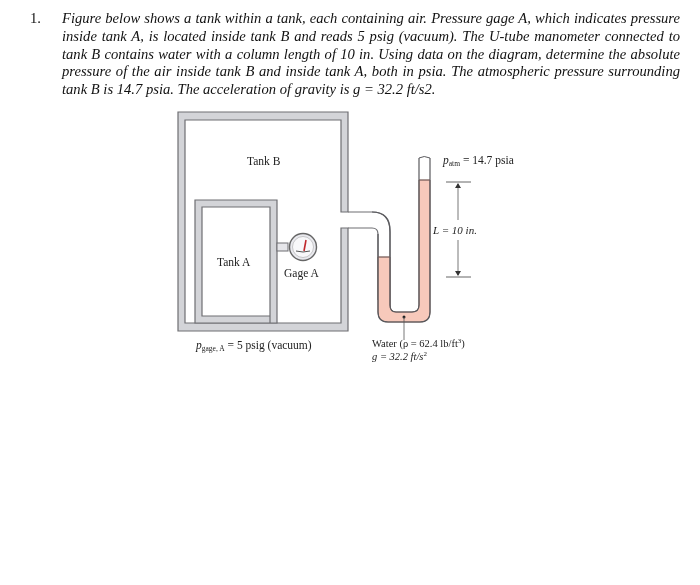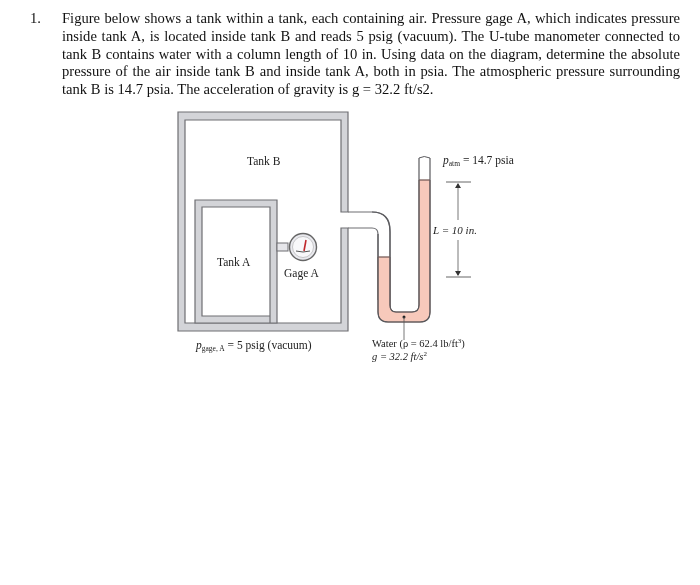--- a/index.html
+++ b/index.html
@@ -1,19 +1,19 @@
 <!DOCTYPE html>
 <html><head>
 <meta charset="utf-8">
 <style>
   html,body{margin:0;padding:0;background:#ffffff;}
   body{width:700px;height:585px;position:relative;overflow:hidden;font-family:"Liberation Serif","DejaVu Serif",serif;color:#111;}
   #problem{position:absolute;left:30px;top:10px;width:650px;font-size:14.6px;line-height:17.8px;}
   #problem .num{position:absolute;left:0;top:0;}
-  #problem .text{margin-left:32px;text-align:justify;text-align-last:left;}
+  #problem .text{margin-left:32px;text-align:justify;text-align-last:left;font-style:italic;}
   #figure{position:absolute;left:0;top:0;width:700px;height:585px;}
   .lbl{font-family:"Liberation Serif","DejaVu Serif",serif;fill:#222;}
 </style>
 </head>
 <body>
 
 <div id="problem">
   <span class="num">1.</span>
   <div class="text">Figure below shows a tank within a tank, each containing air. Pressure gage A, which indicates pressure inside tank A, is located inside tank B and reads 5 psig (vacuum). The U-tube manometer connected to tank B contains water with a column length of 10 in. Using data on the diagram, determine the absolute pressure of the air inside tank B and inside tank A, both in psia. The atmospheric pressure surrounding tank B is 14.7 psia. The acceleration of gravity is g = 32.2 ft/s2.</div>
 </div>

